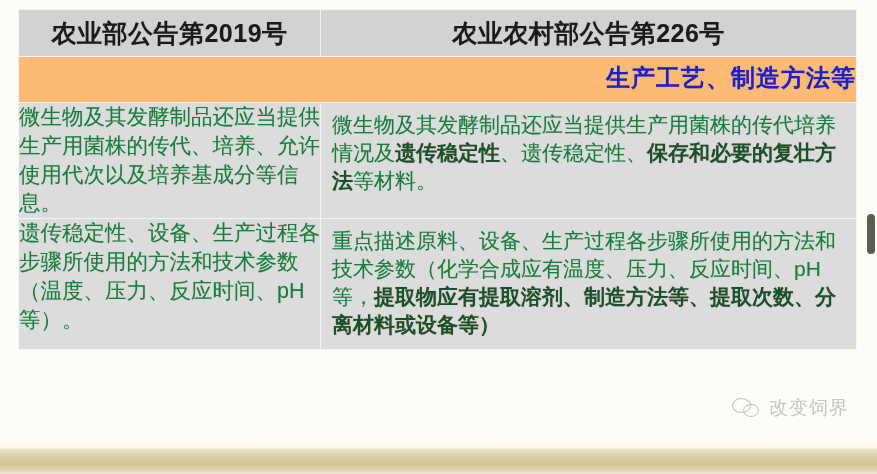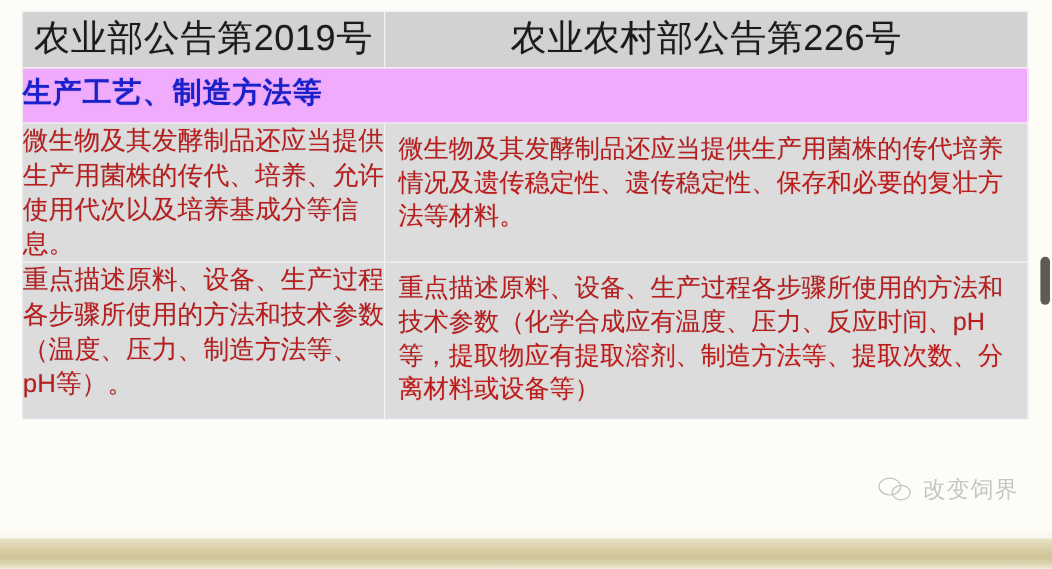--- a/index.html
+++ b/index.html
@@ -47,35 +47,35 @@
     vertical-align: top;
     padding: 0;
   }
   .col-left  { width: 302px; }
   .col-right { width: 536px; }
 
   
   .hdr-cell {
     background: #d2d2d2;
     text-align: center;
-    font-size: 30px;
-    font-weight: 400;
+    font-size: 25px;
+    font-weight: 700;
     color: #1b1b1b;
     letter-spacing: 0.5px;
     height: 46px;
     line-height: 46px;
     white-space: nowrap;
     overflow: hidden;
     text-shadow: 0 0 1px rgba(0,0,0,0.22);
   }
 
   
   .title-cell {
-    background: #f0abfc;
-    text-align: left;
+    background: #fdba74;
+    text-align: right;
     height: 42px;
     line-height: 42px;
     border-left: 1px solid #ffffff;
     border-right: 1px solid #ffffff;
   }
   .title-text {
     color: #1b21c8;
     font-size: 24px;
     font-weight: 700;
     letter-spacing: 1px;
@@ -93,25 +93,25 @@
     text-shadow: 0 0 1px rgba(0,0,0,0.18);
   }
   .body-cell.r-wide {
     font-size: 21px;
     line-height: 1.33;
     padding: 8px 10px 9px 11px;
   }
   .body-cell.empty { padding: 0; }
 
   .red {
-    color: #b91c1c;
-    font-weight: 400;
+    color: #14532d;
+    font-weight: 700;
     text-shadow: 0 0 1px rgba(232,49,28,0.35);
   }
-  .blk { color: #b91c1c; }
+  .blk { color: #15803d; }
 
   .row1-left  { height: 112px; }
   .row2       { height: 76px; }
   .row3-left  { height: 130px; }
 
   
   .watermark {
     position: absolute;
     right: 28px;
     bottom: 22px;
@@ -181,21 +181,21 @@
         </td>
       </tr>
 
       <tr>
         <td class="body-cell row1-left"><span class="blk">微生物及其发酵制品还应当提供生产用菌株的传代、培养、允许使用代次以及培养基成分等信息。</span></td>
         <td class="body-cell r-wide"><span class="blk">微生物及其发酵制品还应当提供生产用菌株的传代培养情况及</span><span class="red">遗传稳定性</span><span class="blk">、遗传稳定性、</span><span class="red">保存和必要的复壮方法</span><span class="blk">等材料。</span></td>
       </tr>
 
 
       <tr>
-        <td class="body-cell row3-left"><span class="blk">重点描述原料、设备、生产过程各步骤所使用的方法和技术参数（温度、压力、制造方法等、pH等）。</span></td>
+        <td class="body-cell row3-left"><span class="blk">遗传稳定性、设备、生产过程各步骤所使用的方法和技术参数（温度、压力、反应时间、pH等）。</span></td>
         <td class="body-cell r-wide"><span class="blk">重点描述原料、设备、生产过程各步骤所使用的方法和技术参数（化学合成应有温度、压力、反应时间、pH等，</span><span class="red">提取物应有提取溶剂、制造方法等、提取次数、分离材料或设备等）</span></td>
       </tr>
     </tbody>
   </table>
 
   <div class="watermark">
     <span class="wm-logo">
       <span class="b1"></span>
         <span class="b2"></span>
     </span>

